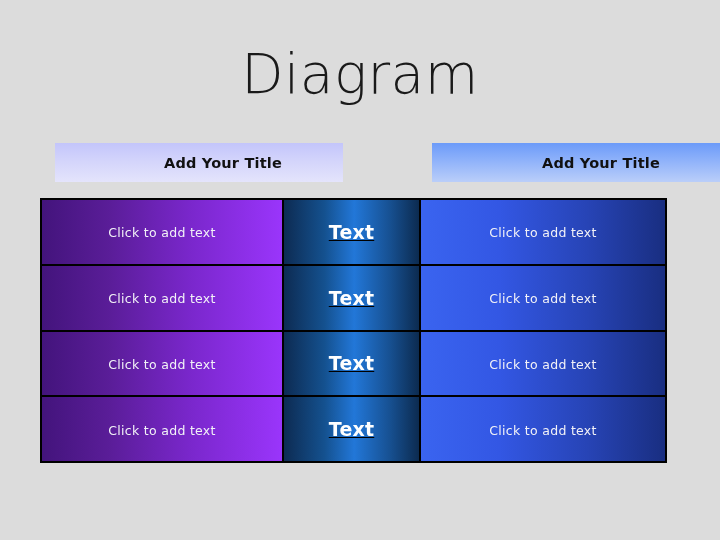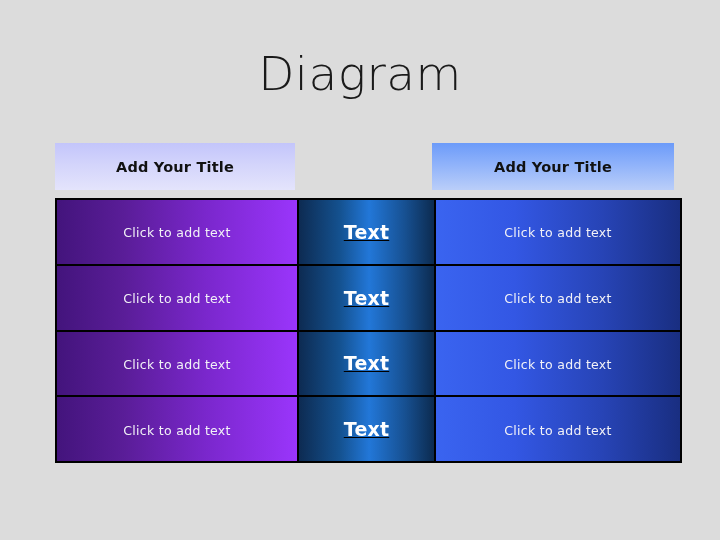--- a/index.html
+++ b/index.html
@@ -24,64 +24,65 @@
 
   
   #slide-title {
     position: absolute;
     left: 0;
     top: 46px;
     width: 720px;
     text-align: center;
     font-family: "DejaVu Sans", sans-serif;
     font-weight: 300;
-    font-size: 47px;
+    font-size: 55px;
     line-height: 56px;
     color: #1a1a1a;
     letter-spacing: 0.5px;
     white-space: nowrap;
   }
 
   
   #header-row {
     position: absolute;
     left: 55px;
     top: 143px;
     width: 619px;
     height: 55px;
   }
   .col-header {
     position: absolute;
     top: 0;
-    height: 47px;
+    height: 39px;
     display: flex;
     align-items: center;
     justify-content: center;
     font-family: "DejaVu Sans", sans-serif;
     font-weight: bold;
     font-size: 14.5px;
     color: #111111;
     letter-spacing: 0.2px;
     white-space: nowrap;
+    padding-left: 48px;
   }
   #header-left {
     left: 0;
     width: 240px;
     background: linear-gradient(to bottom, #c3c5fb 0%, #d3d4fb 45%, #e4e4fc 100%);
   }
   #header-right {
     left: 377px;
     width: 242px;
     background: linear-gradient(to bottom, #6c9bf9 0%, #8fb2fa 45%, #bacef9 100%);
   }
 
   
   #diagram-table {
     position: absolute;
-    left: 55px;
+    left: 40px;
     top: 198px;
     width: 619px;
     height: 255px;
     border-collapse: collapse;
     table-layout: fixed;
   }
   #diagram-table td {
     border: 2px solid #000000;
     padding: 0;
     height: 63.75px;

